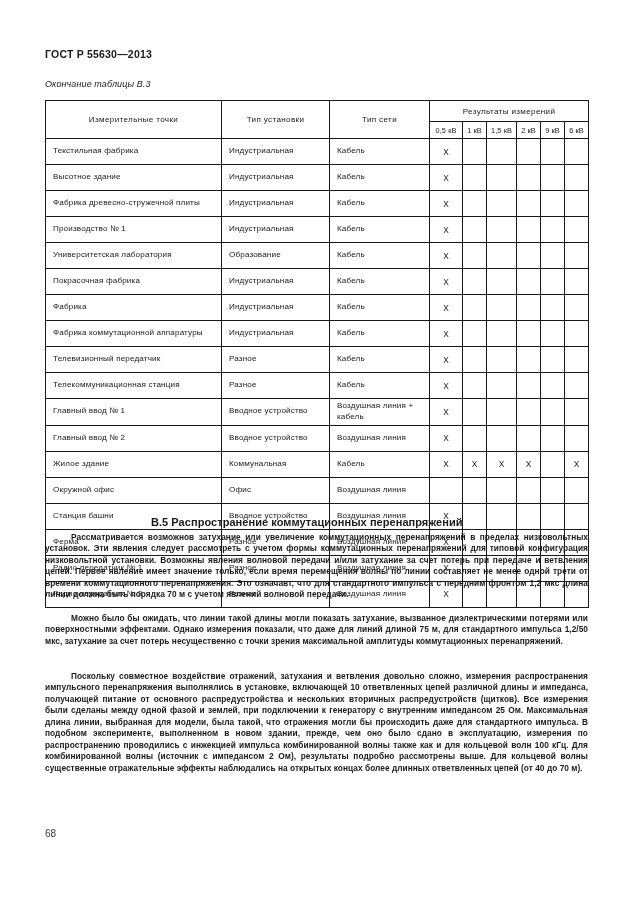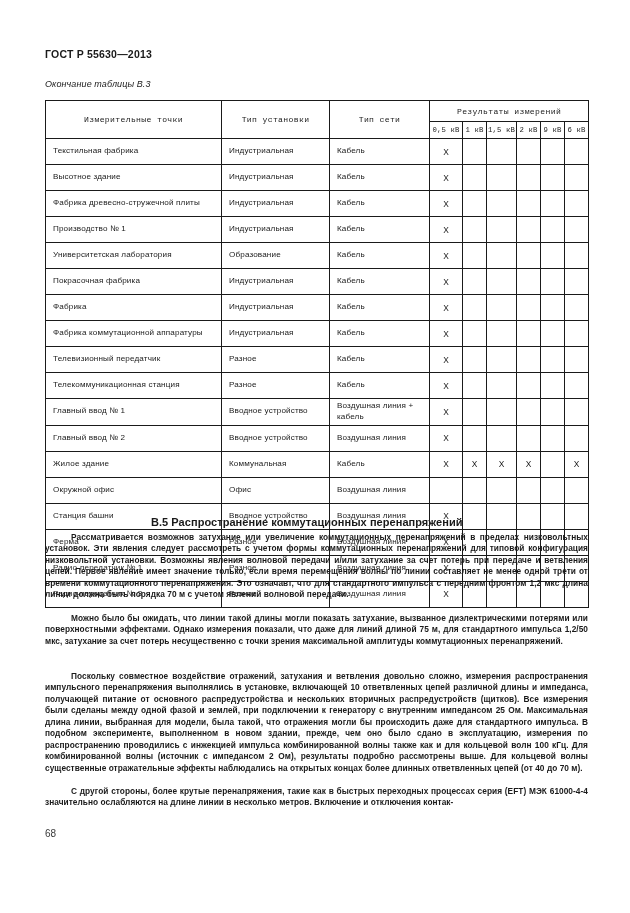--- a/index.html
+++ b/index.html
@@ -57,21 +57,20 @@
   .meas-table td {
     border: 1px solid #1a1a1a;
     padding: 0;
     vertical-align: middle;
     font-weight: normal;
   }
   .meas-table thead th {
     text-align: center;
     letter-spacing: 0.35px;
     height: 21px;
-    font-family: Liberation Mono, monospace;
   }
   .meas-table thead th.group-head {
     height: 20px;
   }
   .meas-table thead th.volt {
     font-size: 7.3px;
     letter-spacing: 0.1px;
     height: 16px;
   }
   .meas-table tbody td {
@@ -387,19 +386,16 @@
 
   <div class="body-block" id="para-1">
     <p>Рассматривается возможнов затухание или увеличение коммутационных перенапряжений в пределах низковольтных установок. Эти явления следует рассмотреть с учетом формы коммутационных перенапряжений для типовой конфигурация низковольтной установки. Возможны явления волновой передачи и/или затухание за счет потерь при передаче и ветвления цепей. Первое явление имеет значение только, если время перемещения волны по линии составляет не менее одной трети от времени коммутационного перенапряжения. Это означавт, что для стандартного импульса с передним фронтом 1,2 мкс длина линии должна быть порядка 70 м с учетом явлений волновой передачи.</p>
   </div>
   <div class="body-block" id="para-2">
     <p>Можно было бы ожидать, что линии такой длины могли показать затухание, вызванное диэлектрическими потерями или поверхностными эффектами. Однако измерения показали, что даже для линий длиной 75 м, для стандартного импульса 1,2/50 мкс, затухание за счет  потерь  несущественно с точки зрения максимальной амплитуды коммутационных перенапряжений.</p>
   </div>
   <div class="body-block" id="para-3">
     <p>Поскольку совместное воздействие отражений, затухания и ветвления довольно сложно, измерения распространения импульсного перенапряжения выполнялись в установке, включающей 10 ответвленных цепей различной длины и импеданса, получающей питание от основного распредустройства и нескольких вторичных распредустройств (щитков). Все измерения были сделаны между одной фазой и землей, при подключении к генератору с внутренним импедансом 25 Ом. Максимальная длина линии, выбранная для модели, была такой, что отражения могли бы происходить даже для стандартного импульса. В подобном эксперименте, выполненном в новом здании, прежде, чем оно было сдано в эксплуатацию, измерения по распространению проводились с инжекцией импульса комбинированной волны также как и для кольцевой волн 100 кГц. Для комбинированной волны (источник с импедансом 2 Ом), результаты подробно рассмотрены выше. Для кольцевой волны существенные отражательные эффекты наблюдались на открытых концах более длинных ответвленных цепей (от 40 до 70 м).</p>
   </div>
-  <div class="body-block" id="para-4">
-    <p class="last-line-loose">С другой стороны, более крутые перенапряжения, такие как  в  быстрых переходных процессах серия (EFT) МЭК 61000-4-4 значительно ослабляются на длине линии в несколько метров. Включение и отключения контак-</p>
-  </div>
 
   <div class="page-number">68</div>
 
 </div>
 
 </body></html>

